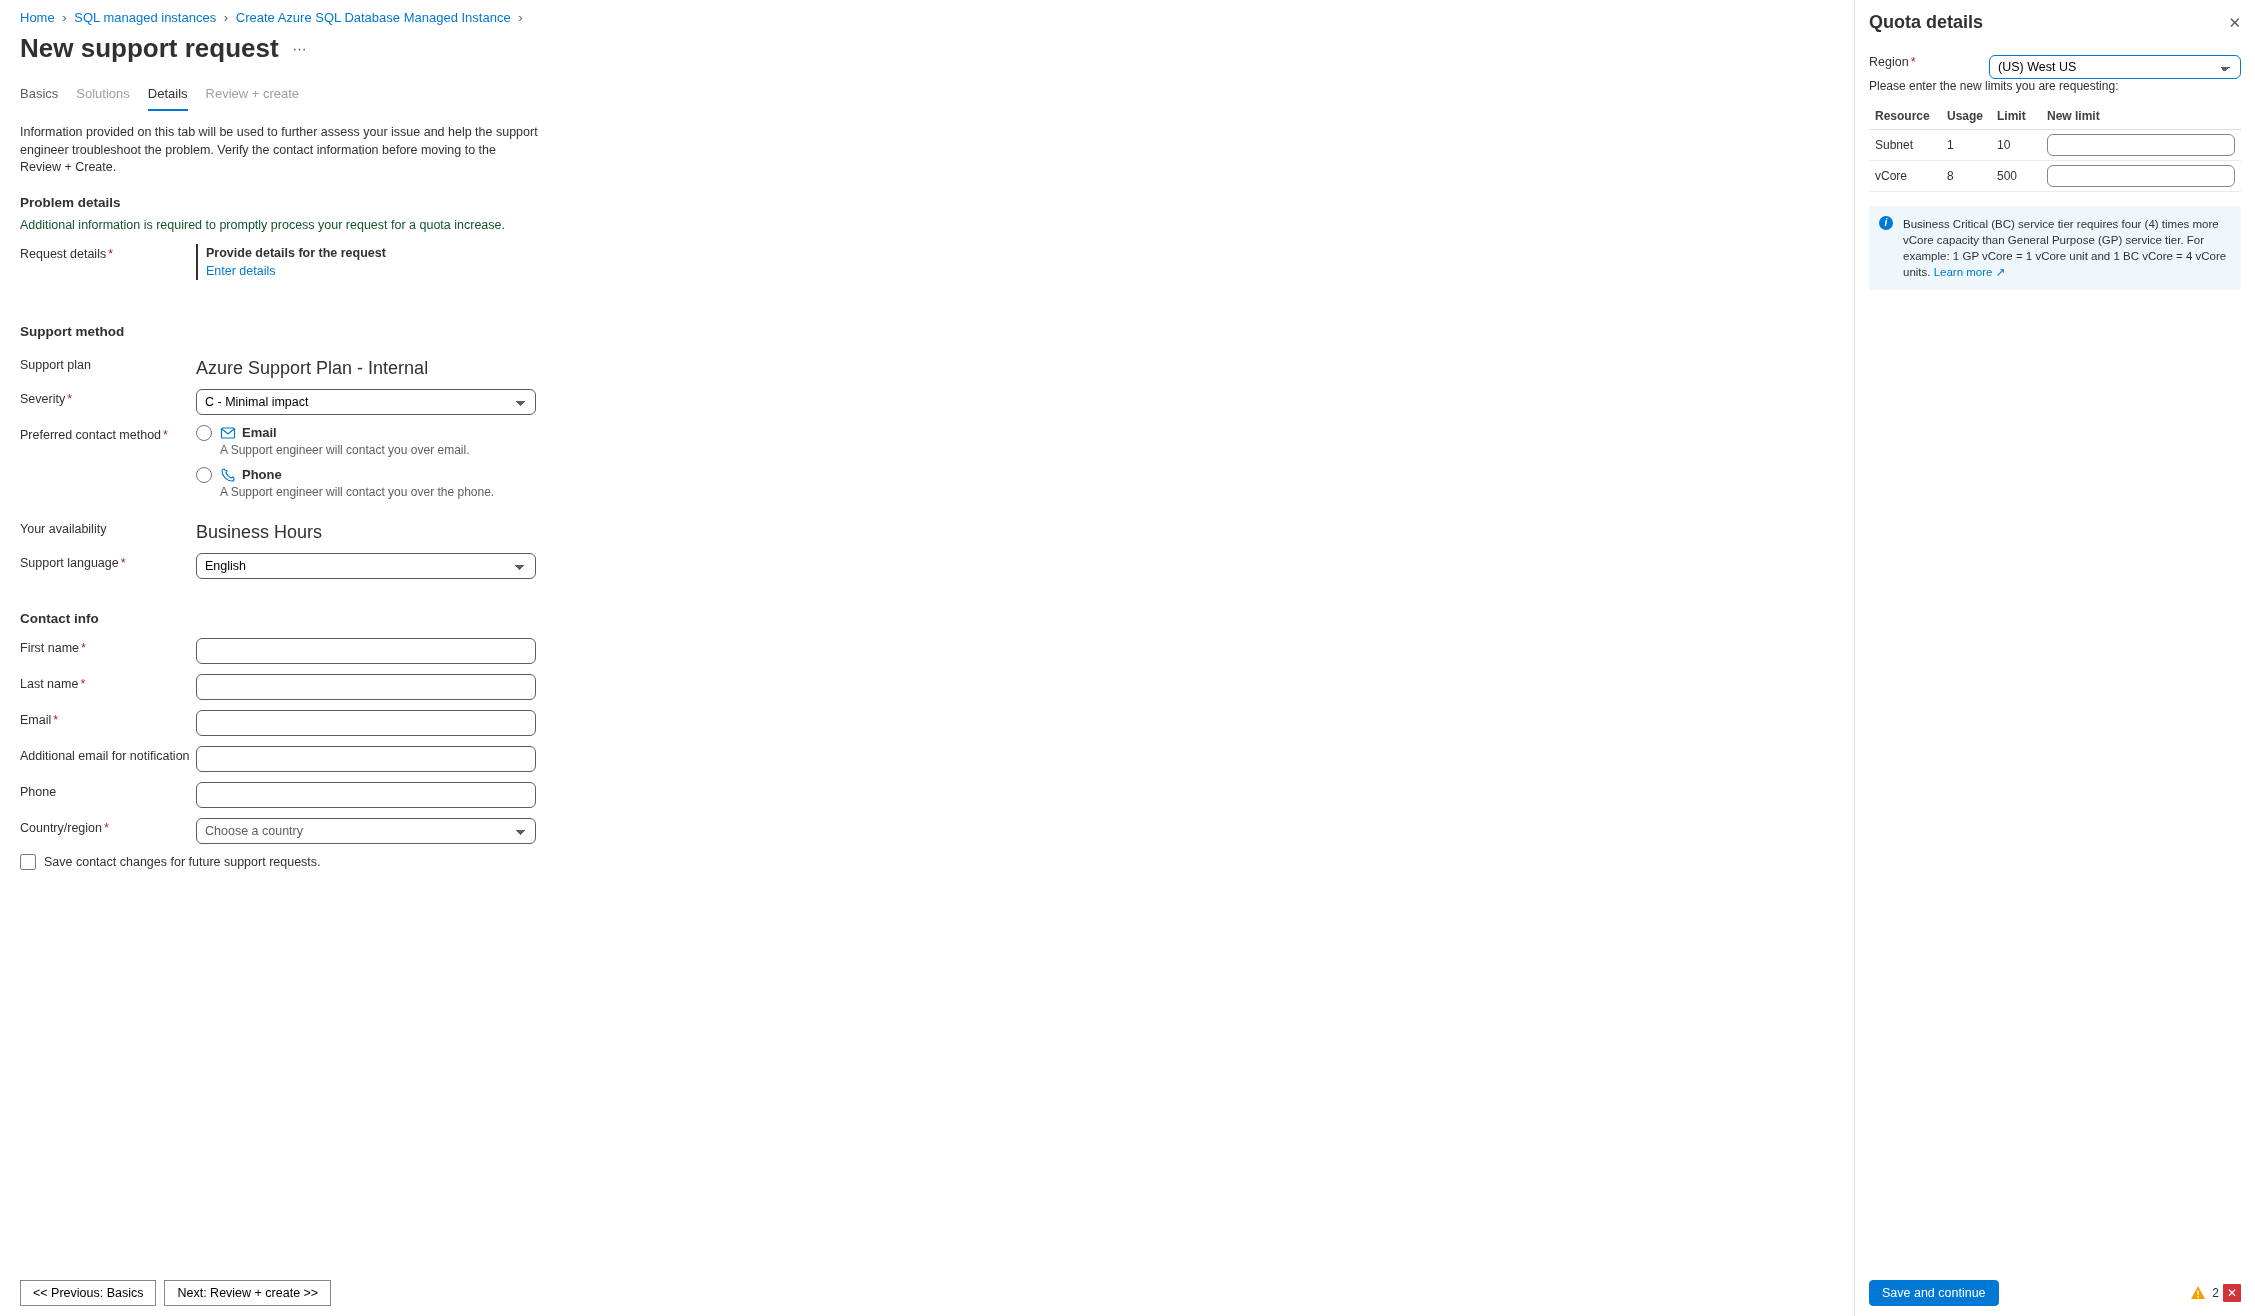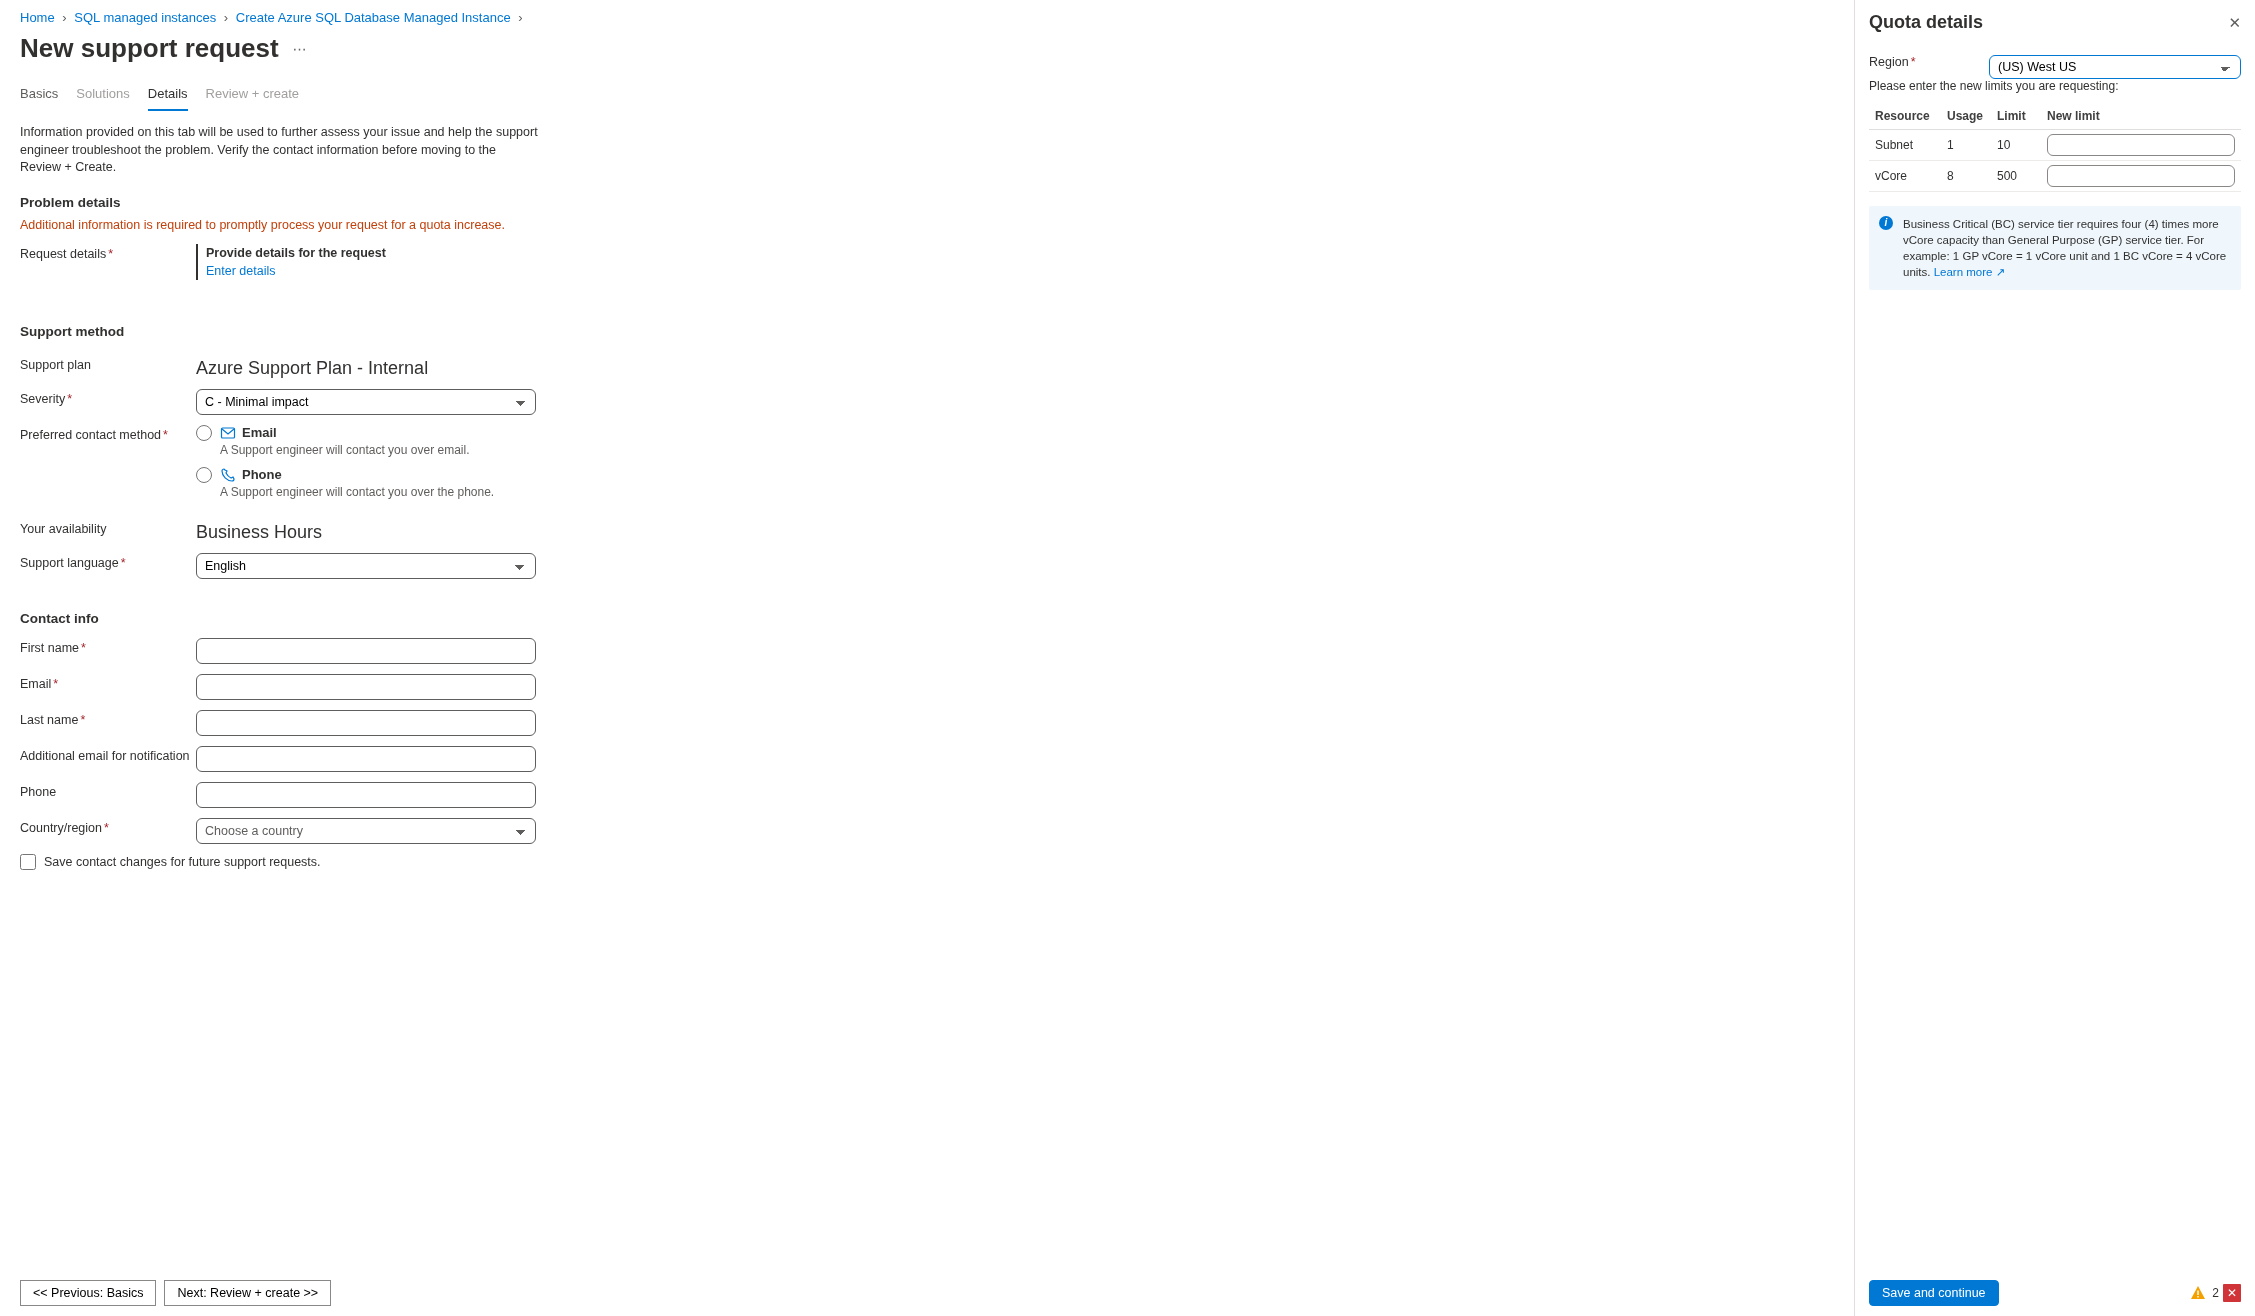--- a/index.html
+++ b/index.html
@@ -20,21 +20,21 @@
 
 
 .tabs { display: flex; gap: 18px; border-bottom: 1px solid transparent; margin-bottom: 12px; }
 .tab { font-size: 13px; color: #605e5c; padding: 4px 0 8px 0; cursor: pointer; }
 .tab.active { color: #323130; border-bottom: 2px solid #0078d4; font-weight: 400; }
 .tab.disabled { color: #a19f9d; }
 
 .intro { font-size: 12.5px; color: #323130; line-height: 1.4; max-width: 520px; margin-bottom: 18px; }
 
 .section-title { font-size: 13.5px; font-weight: 600; margin: 12px 0 8px 0; }
-.section-sub { font-size: 12.5px; color: #c2410c; margin-bottom: 12px; }
+.section-sub { font-size: 12.5px; color: #14532d; margin-bottom: 12px; }
 
 
 .row { display: flex; align-items: flex-start; margin-bottom: 10px; }
 .row .lbl { width: 176px; font-size: 12.5px; color: #323130; padding-top: 3px; }
 .row .ctrl { flex: 0 0 340px; max-width: 340px; }
 .req { color: #a4262c; margin-left: 2px; }
 
 
 .reqblock { border-left: 2px solid #323130; padding: 2px 0 2px 8px; }
 .reqblock .bold { font-weight: 600; font-size: 12.5px; }
@@ -208,25 +208,25 @@
 
       <div style="height:10px"></div>
       <div class="section-title">Contact info</div>
       <div style="height:4px"></div>
 
       <div class="row">
         <div class="lbl"><span>First name</span><span class="req">*</span></div>
         <div class="ctrl"><input type="text" style=""></div>
       </div>
       <div class="row">
+        <div class="lbl"><span>Last name</span><span class="req">*</span></div>
+        <div class="ctrl"><input type="text" style=""></div>
+      </div>
+      <div class="row">
         <div class="lbl"><span>Email</span><span class="req">*</span></div>
-        <div class="ctrl"><input type="text" style=""></div>
-      </div>
-      <div class="row">
-        <div class="lbl"><span>Last name</span><span class="req">*</span></div>
         <div class="ctrl"><input type="text" style=""></div>
       </div>
       <div class="row">
         <div class="lbl">Additional email for notification</div>
         <div class="ctrl"><input type="text" style=""></div>
       </div>
       <div class="row">
         <div class="lbl">Phone</div>
         <div class="ctrl"><input type="text" style=""></div>
       </div>

